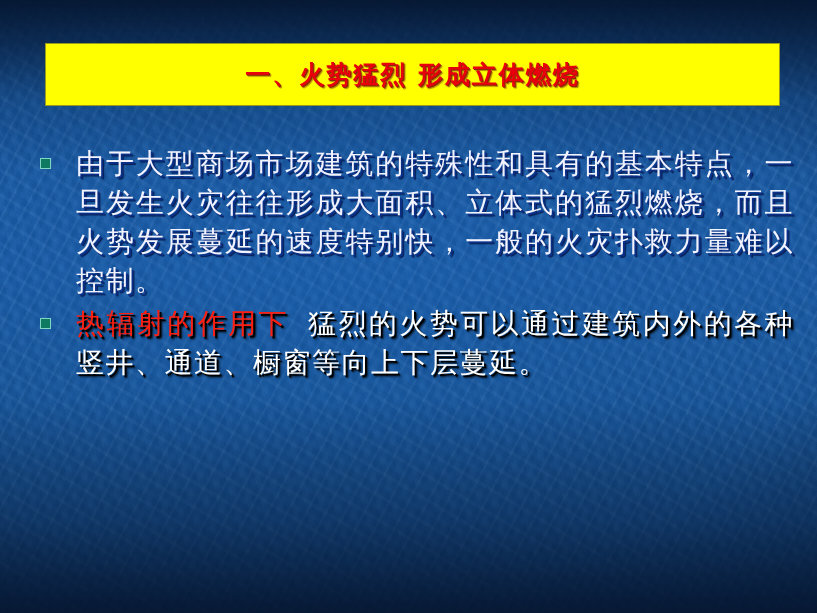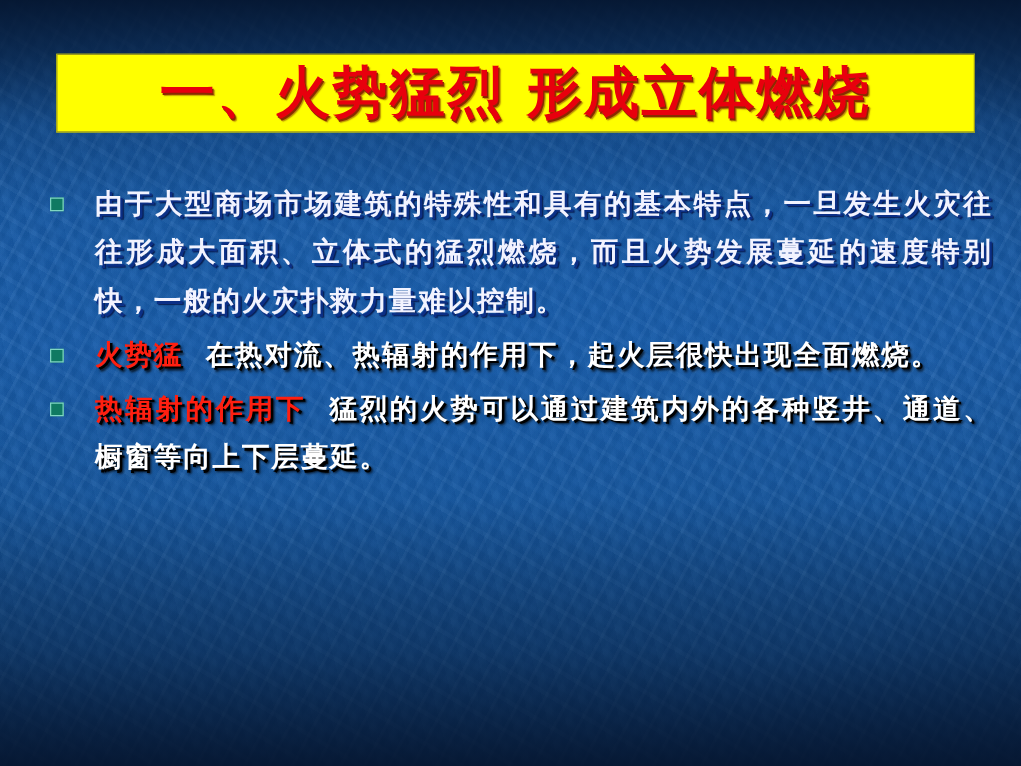--- a/index.html
+++ b/index.html
@@ -67,21 +67,21 @@
     background: #ffff00;
     border: 1px solid #9a9a1a;
     box-sizing: border-box;
     display: flex;
     align-items: center;
     justify-content: center;
   }
 
   #title-text {
     font-family: "DejaVu Sans", "Liberation Sans", sans-serif;
-    font-size: 44px;
+    font-size: 25px;
     font-weight: bold;
     color: #e8000d;
     letter-spacing: 2px;
     white-space: nowrap;
     text-shadow:
       1px 1px 0 #8a2a00,
       2px 2px 1px rgba(120,40,0,0.55);
     line-height: 1;
   }
 
@@ -105,22 +105,22 @@
     top: 14px;
     width: 11px;
     height: 11px;
     background: #0f7a62;
     border: 1px solid #7fd6c2;
     box-sizing: border-box;
   }
 
   .bullet-text {
     font-family: "DejaVu Sans", "Liberation Sans", sans-serif;
-    font-size: 22px;
-    font-weight: bold;
+    font-size: 28px;
+    font-weight: normal;
     line-height: 39px;
     letter-spacing: 1.5px;
     text-align: justify;
     text-align-last: left;
   }
 
   
   .style-para1 {
     color: #f2f3ff;
     text-shadow:
@@ -159,26 +159,20 @@
 
   <div id="body-list">
 
     <div class="bullet-row">
       <span class="bullet-marker"></span>
       <div class="bullet-text style-para1">
         <span>由于大型商场市场建筑的特殊性和具有的基本特点，一旦发生火灾往往形成大面积、立体式的猛烈燃烧，而且火势发展蔓延的速度特别快，一般的火灾扑救力量难以控制。</span>
       </div>
     </div>
 
-    <div class="bullet-row">
-      <span class="bullet-marker"></span>
-      <div class="bullet-text style-white">
-        <span class="lead-red">火势猛</span><span class="gap"></span><span>在热对流、热辐射的作用下，起火层很快出现全面燃烧。</span>
-      </div>
-    </div>
 
 
     <div class="bullet-row">
       <span class="bullet-marker"></span>
       <div class="bullet-text style-white">
         <span class="lead-red">热辐射的作用下</span><span class="gap"></span><span>猛烈的火势可以通过建筑内外的各种竖井、通道、橱窗等向上下层蔓延。</span>
       </div>
     </div>
 
   </div>

